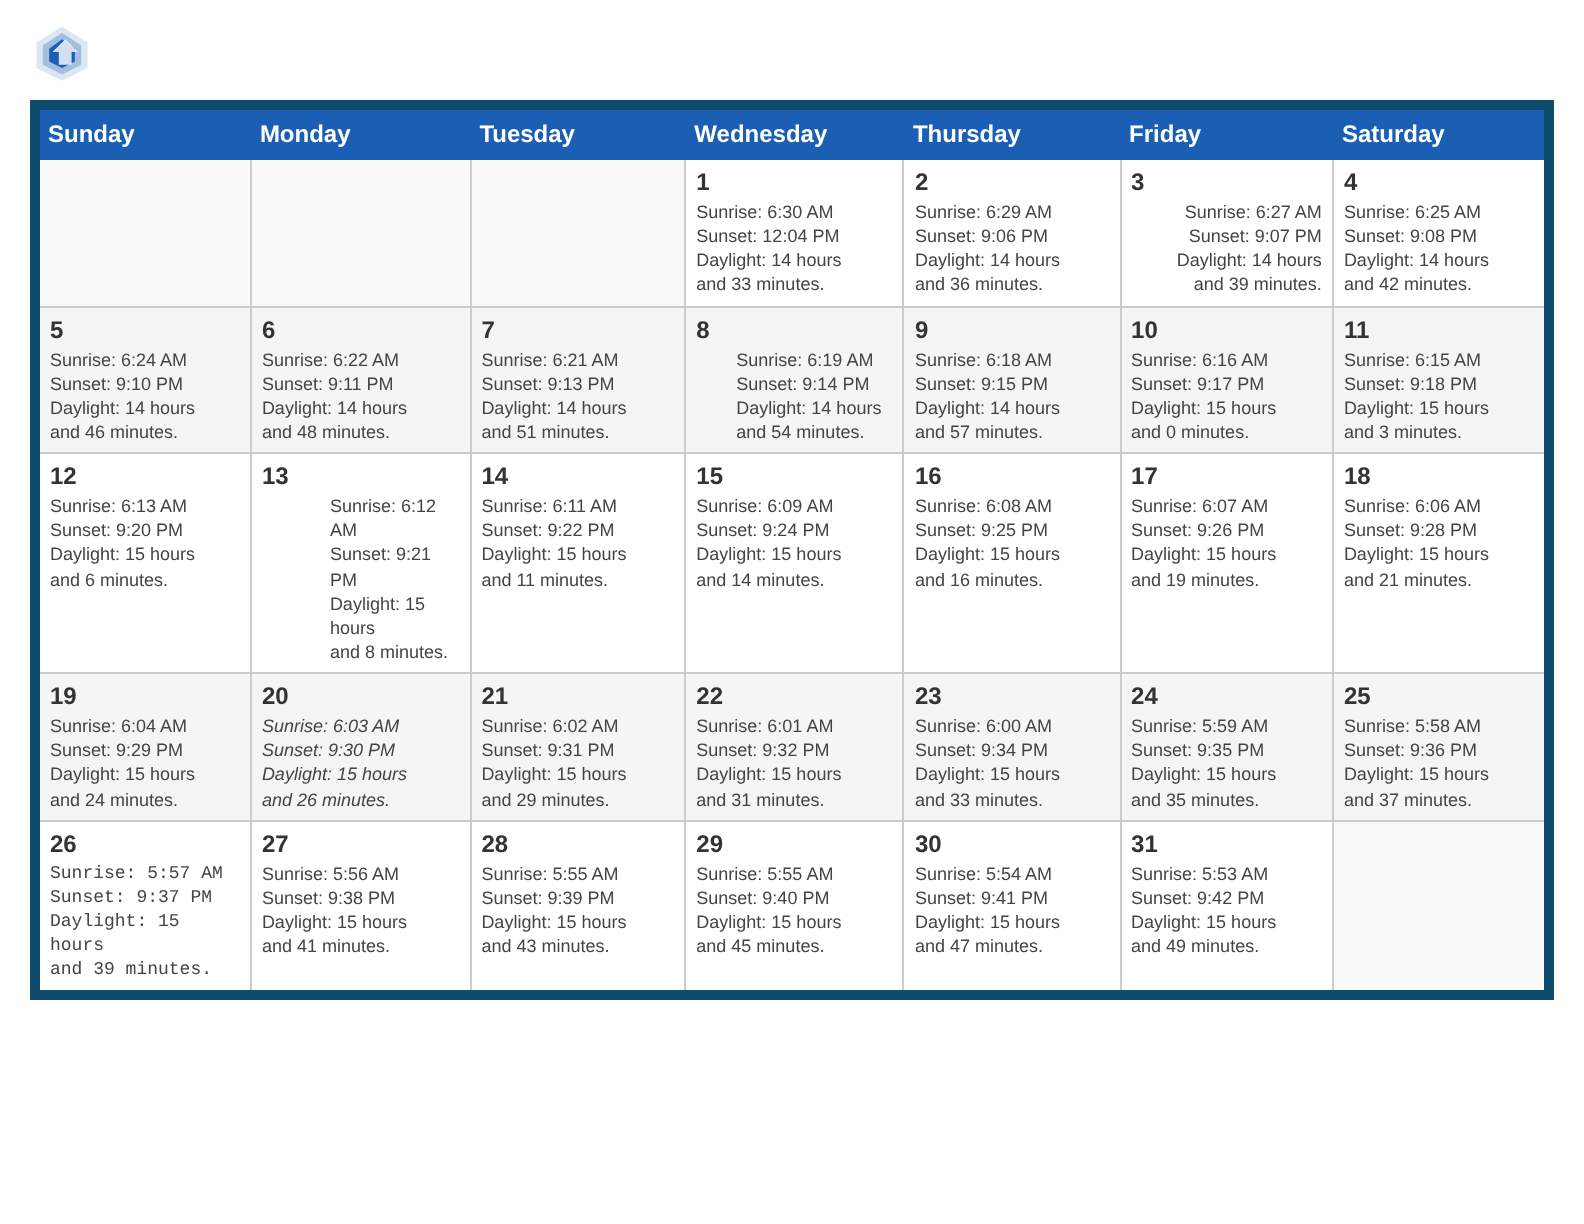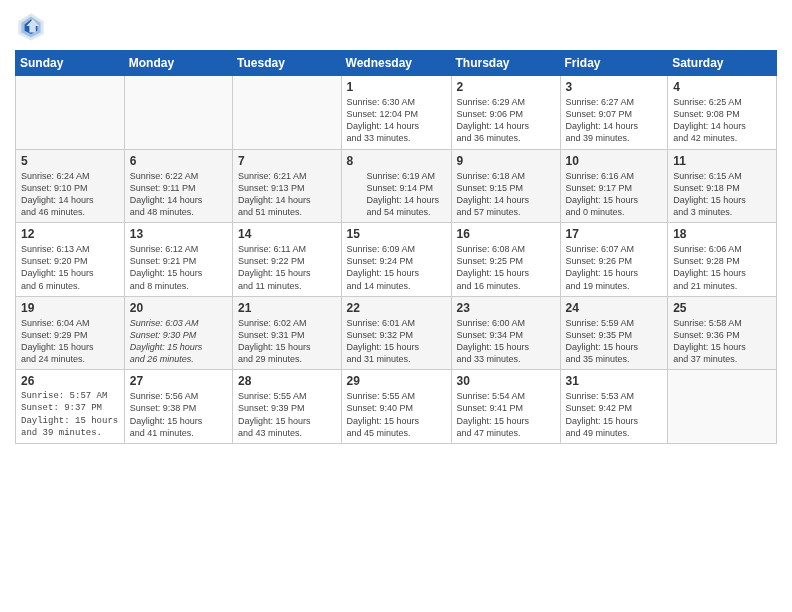--- a/index.html
+++ b/index.html
@@ -54,21 +54,21 @@
       font-weight: bold;
       color: #333;
     }
     .title-location {
       font-size: 14px;
       color: #555;
     }
     .calendar {
       width: 100%;
       border-collapse: collapse;
-      border: 1px solid #0c4a6e;
+      border: 5px solid #0c4a6e;
     }
     .calendar th {
       background: #1a5fb4;
       color: #fff;
       font-size: 12px;
       font-weight: bold;
       padding: 5px 4px;
       text-align: left;
       border: 1px solid #1a5fb4;
     }
@@ -160,21 +160,21 @@
           </td>
           <td>
             <span class="day-num">2</span>
             <div class="day-info" style="white-space: pre-line;">Sunrise: 6:29 AM
 Sunset: 9:06 PM
 Daylight: 14 hours
 and 36 minutes.</div>
           </td>
           <td>
             <span class="day-num">3</span>
-            <div class="day-info" style="white-space: pre-line;">Sunrise: 6:27 AM
+            <div class="day-info" style="white-space: pre-line; text-align: right;">Sunrise: 6:27 AM
 Sunset: 9:07 PM
 Daylight: 14 hours
 and 39 minutes.</div>
           </td>
           <td>
             <span class="day-num">4</span>
             <div class="day-info" style="white-space: pre-line;">Sunrise: 6:25 AM
 Sunset: 9:08 PM
 Daylight: 14 hours
 and 42 minutes.</div>
@@ -234,21 +234,21 @@
         <tr class="row-3">
           <td>
             <span class="day-num">12</span>
             <div class="day-info" style="white-space: pre-line;">Sunrise: 6:13 AM
 Sunset: 9:20 PM
 Daylight: 15 hours
 and 6 minutes.</div>
           </td>
           <td>
             <span class="day-num">13</span>
-            <div class="day-info" style="white-space: pre-line;">Sunrise: 6:12 AM
+            <div class="day-info" style="white-space: pre-line; margin-left: 34px;">Sunrise: 6:12 AM
 Sunset: 9:21 PM
 Daylight: 15 hours
 and 8 minutes.</div>
           </td>
           <td>
             <span class="day-num">14</span>
             <div class="day-info" style="white-space: pre-line;">Sunrise: 6:11 AM
 Sunset: 9:22 PM
 Daylight: 15 hours
 and 11 minutes.</div>

